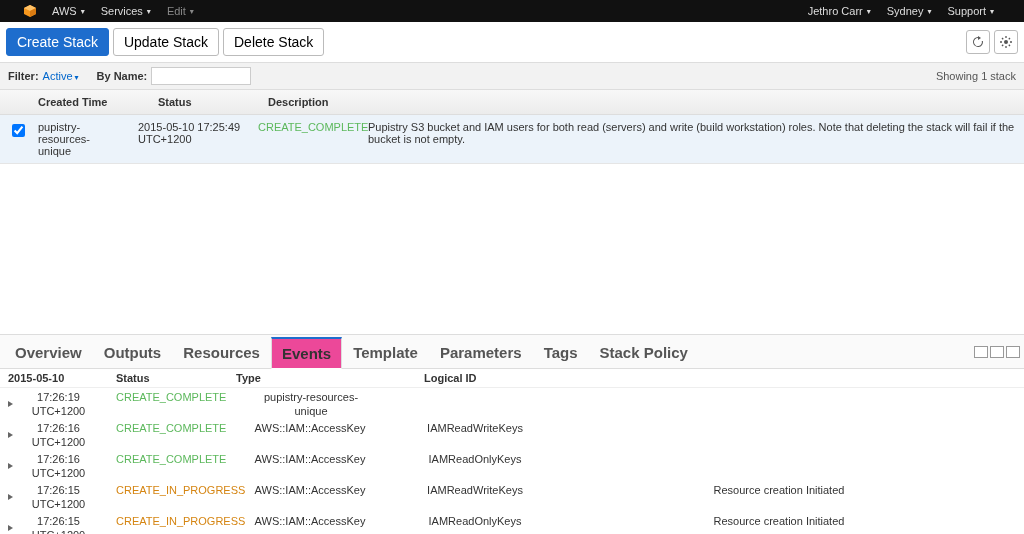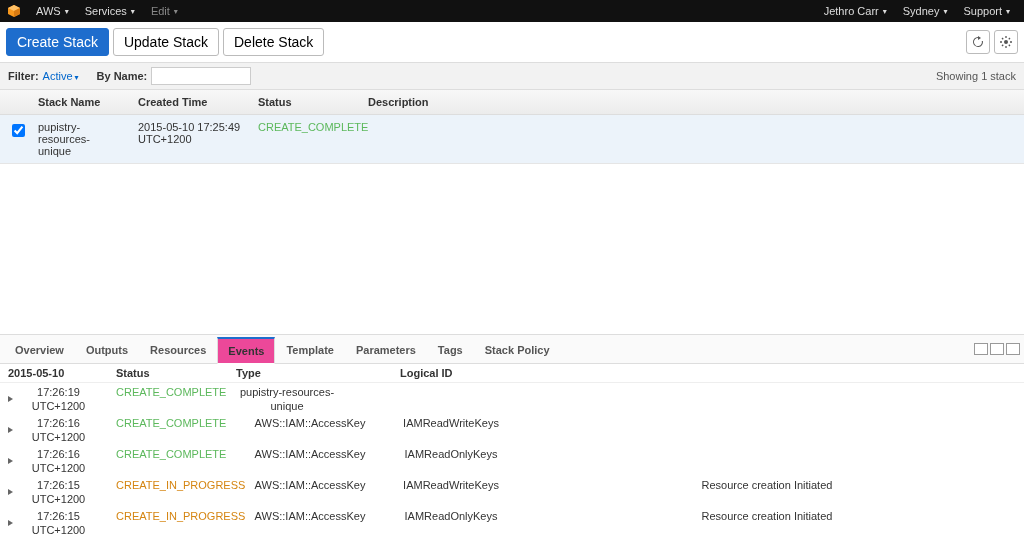--- a/index.html
+++ b/index.html
@@ -1,20 +1,20 @@
 <!DOCTYPE html>
 <html><head>
 <meta charset="utf-8">
 <style>
 * { box-sizing: border-box; }
 html, body { margin: 0; padding: 0; font-family: Arial, Helvetica, sans-serif; font-size: 11px; color: #333; background: #fff; }
 body { width: 1024px; height: 534px; overflow: hidden; }
 
 
-.topnav { display: flex; align-items: center; background: #111; color: #eee; height: 22px; padding: 0 6px; font-size: 11px; }
+.topnav { display: flex; align-items: center; background: #111; color: #eee; height: 22px; padding: 0 22px; font-size: 11px; }
 .topnav .cube { width: 16px; height: 16px; display: flex; align-items: center; justify-content: center; margin-right: 6px; }
 .topnav .nav-item { display: flex; align-items: center; color: #ddd; padding: 0 8px; cursor: pointer; }
 .topnav .caret { margin-left: 4px; font-size: 8px; }
 .topnav .spacer { flex: 1; }
 .topnav .edit { color: #888; }
 
 
 .actionbar { display: flex; align-items: center; padding: 6px; }
 .btn { padding: 5px 10px; border: 1px solid #bbb; border-radius: 3px; background: #fff; cursor: pointer; margin-right: 4px; font-size: 14px; }
 .btn-primary { background: #1e6dcd; border-color: #1e6dcd; color: #fff; }
@@ -38,35 +38,35 @@
 .col-status { width: 110px; }
 .col-desc { flex: 1; }
 .stacks-row { display: flex; background: #ecf3fa; border-bottom: 1px solid #e5e5e5; }
 .status-green { color: #5cb85c; }
 .status-orange { color: #d58512; }
 
 .stacks-empty { height: 170px; background: #fff; }
 
 
 .tabs { display: flex; align-items: center; border-top: 1px solid #ddd; border-bottom: 1px solid #ddd; background: #fafafa; padding: 0 4px; }
-.tab { padding: 6px 10px; color: #555; cursor: pointer; border: 1px solid transparent; border-bottom: none; margin-top: 2px; font-size: 11px; font-weight: bold; }
+.tab { padding: 6px 10px; color: #555; cursor: pointer; border: 1px solid transparent; border-bottom: none; margin-top: 2px; font-size: 15px; font-weight: bold; }
 .tab.active { background: #ec4899; border: 1px solid #ddd; border-top: 2px solid #1e6dcd; border-bottom: 1px solid #fff; margin-bottom: -1px; color: #333; }
 .tabs .layout-btns { margin-left: auto; display: flex; gap: 2px; }
 .layout-btn { width: 14px; height: 12px; border: 1px solid #999; background: #fff; cursor: pointer; }
 
 
 .events { padding: 0; }
 .events-header, .event-row { display: flex; }
 .events-header { font-weight: bold; border-bottom: 1px solid #eee; }
 .events-header > div { padding: 3px 8px; }
 .event-row > div { padding: 1.5px 8px; line-height: 14px; text-align: center; }
 .ev-time { width: 108px; display: flex; align-items: center; }
 .ev-status { width: 120px; }
 .ev-type { width: 164px; }
-.ev-logical { width: 118px; }
+.ev-logical { width: 118px; margin-left: 24px; }
 .ev-reason { flex: 1; }
 .tri { width: 0; height: 0; border-top: 3px solid transparent; border-bottom: 3px solid transparent; border-left: 5px solid #666; margin-right: 4px; }
 
 svg { display: block; }
 </style>
 </head>
 <body>
 
 <div class="topnav">
   <span class="cube">
@@ -134,31 +134,31 @@
 <div class="filterbar">
   <span><b>Filter:</b></span>
   <span class="filter-active"><span>Active</span><span class="caret-blue">▾</span></span>
   <span class="byname"><b>By Name:</b></span>
   <input type="text" placeholder="" style="">
   <span class="status">Showing 1 stack</span>
 </div>
 
 <div class="stacks-header">
   <div class="col-check"></div>
-  <div class="col-name">Stack Name</div>
   <div class="col-time">Created Time</div>
   <div class="col-status">Status</div>
   <div class="col-desc">Description</div>
 </div>
 <div id="stacks-body">
     <div class="stacks-row">
       <div class="col-check"><input type="checkbox" checked="" style=""></div>
       <div class="col-name">pupistry-resources-unique</div>
       <div class="col-time">2015-05-10 17:25:49 UTC+1200</div>
       <div class="col-status status-green">CREATE_COMPLETE</div>
+      <div class="col-desc">Pupistry S3 bucket and IAM users for both read (servers) and write (build workstation) roles. Note that deleting the stack will fail if the bucket is not empty.</div>
     </div>
   </div>
 <div class="stacks-empty"></div>
 
 <div class="tabs">
   <div id="tabs-container" style="display:flex;">
       <div class="tab">Overview</div>
       <div class="tab">Outputs</div>
       <div class="tab">Resources</div>
       <div class="tab active">Events</div>

